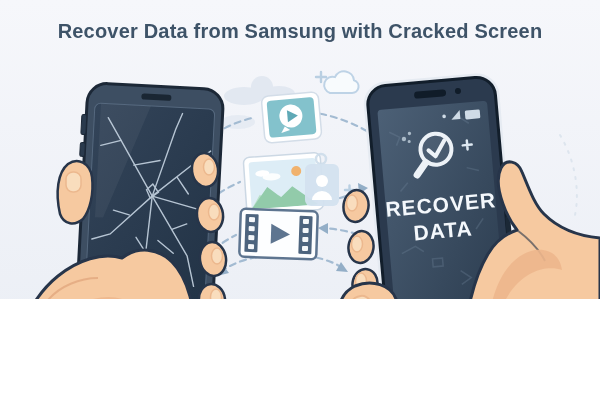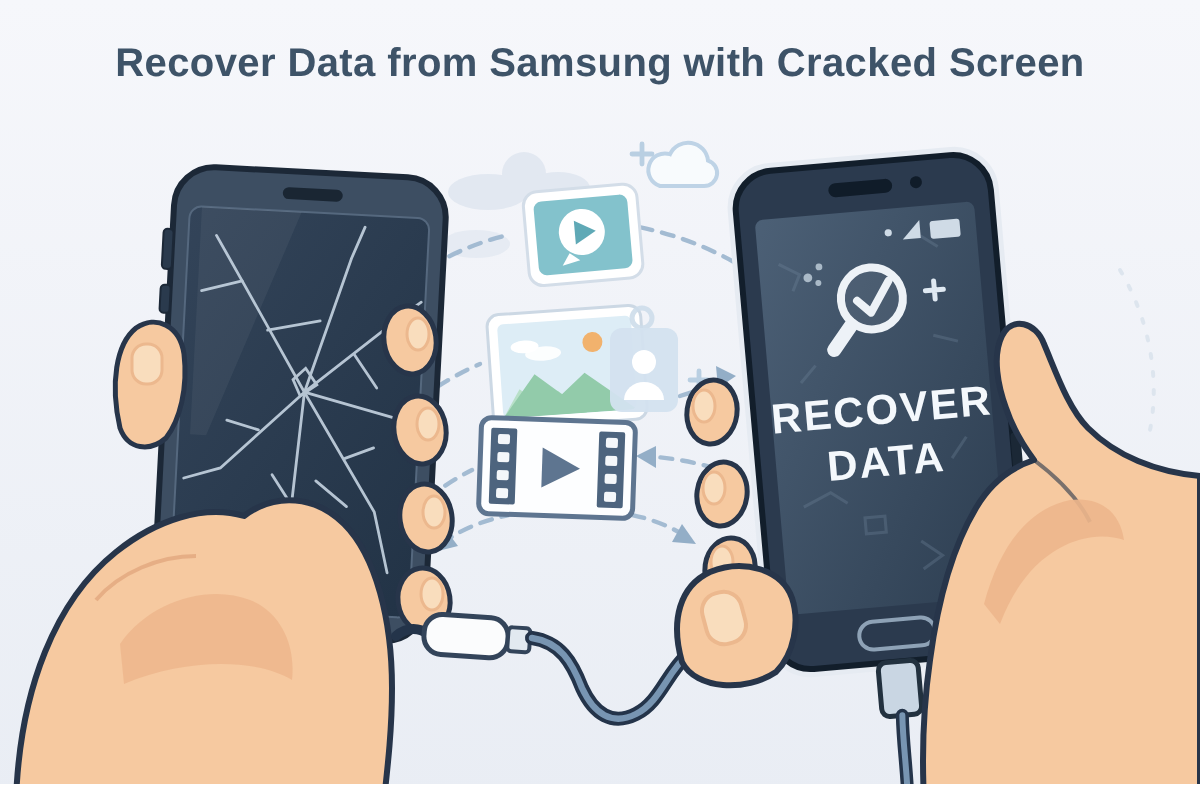--- a/index.html
+++ b/index.html
@@ -1,16 +1,16 @@
 <!DOCTYPE html>
 <html><head>
 <meta charset="utf-8">
 <style>
   html,body{margin:0;padding:0;background:#ffffff;}
-  .stage{position:relative;width:600px;height:392px;overflow:hidden;
+  .stage{position:relative;width:600px;height:299px;overflow:hidden;
          font-family:"Liberation Sans",sans-serif;}
   svg{display:block;}
   .title-text{font-family:"Liberation Sans",sans-serif;font-weight:bold;
               font-size:20px;letter-spacing:.2px;}
   .screen-text{font-family:"Liberation Sans",sans-serif;font-weight:bold;
                font-size:21px;letter-spacing:1px;}
 </style>
 </head>
 <body>
 

